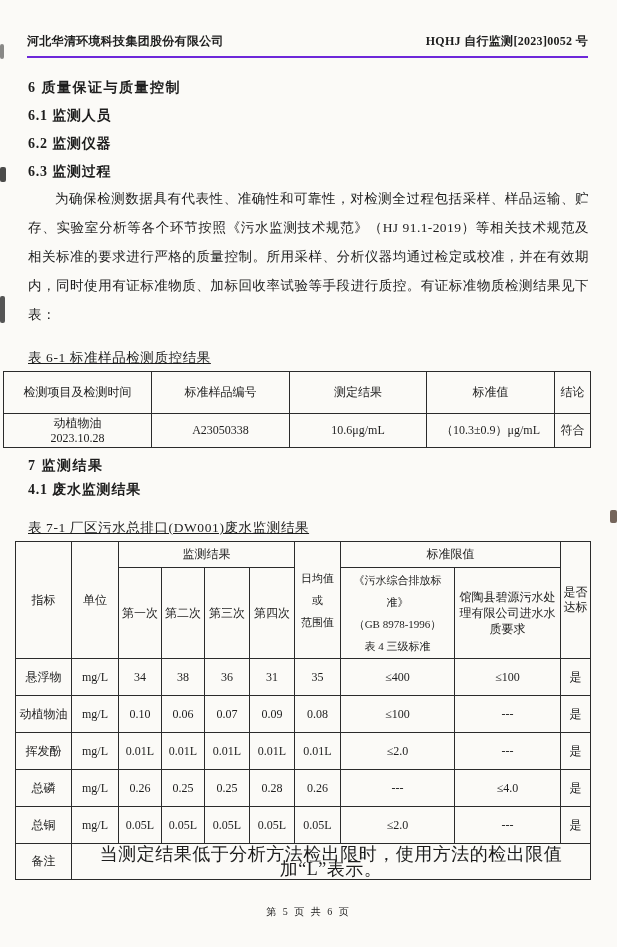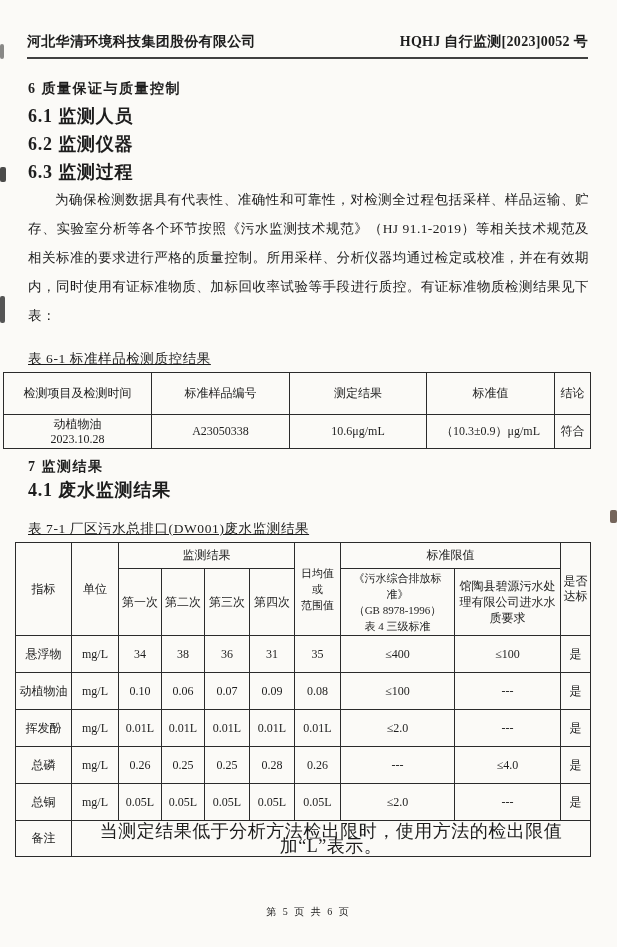--- a/index.html
+++ b/index.html
@@ -10,43 +10,43 @@
     background:#fbfaf7;
     font-family:"Liberation Serif","DejaVu Serif",serif;
     color:#1d1d1d;
     overflow:hidden;
     box-sizing:border-box;
   }
   .doc-header {
     display:flex; justify-content:space-between; align-items:baseline;
     margin:33px 29px 0 27px;
     padding-bottom:6px;
-    border-bottom:2px solid #404040;
-    font-size:14px; font-weight:600; letter-spacing:.3px;
+    border-bottom:2px solid #6d28d9;
+    font-size:12px; font-weight:600; letter-spacing:.3px;
   }
   .content { padding:0 28px; }
   .h-main { margin-top:20px; font-size:14px; font-weight:700; letter-spacing:1.5px; line-height:19px; }
-  .h-sub  { margin-top:9px;  font-size:18px; font-weight:700; letter-spacing:.8px; line-height:19px; }
+  .h-sub  { margin-top:9px;  font-size:14px; font-weight:700; letter-spacing:.8px; line-height:19px; }
   p.body  { margin:3px 0 0 0; font-size:13.5px; line-height:29px; text-indent:2em; text-align:justify; letter-spacing:.4px; }
   .tbl-caption { margin-top:19px; text-align:left; font-size:13.5px; letter-spacing:.6px; line-height:19px;text-decoration:underline; }
 
   table { border-collapse:collapse; table-layout:fixed; font-size:12px; }
   td, th { border:1px solid #2b2b2b; text-align:center; vertical-align:middle; font-weight:normal; padding:1px 2px; box-sizing:border-box; line-height:15px; }
   .preline { white-space:pre-line; }
 
   table.t61 { width:587px; margin:4px 0 0 -25px; }
   table.t61 tr.hrow { height:42px; }
   table.t61 tr.drow { height:34px; }
 
   table.t71 { width:575px; margin:4px 0 0 -13px; }
   table.t71 tr.h1 { height:26px; }
   table.t71 tr.h2 { height:57px; }
   table.t71 tr.drow { height:37px; }
   table.t71 tr.nrow { height:36px; }
-  table.t71 td.small { font-size:11px; line-height:16px; }
+  table.t71 td.small { font-size:11px; line-height:22px; }
   table.t71 td.wrapcell { font-size:12px; line-height:16px; padding:1px 3px; }
   table.t71 td.tight { padding:0; font-size:12px; }
   table.t71 td.note-text { font-size:18px; letter-spacing:.5px; }
 
   .footer { position:absolute; left:0; right:0; bottom:28px; text-align:center; font-size:10px; letter-spacing:2px; }
 
   .smudge { position:absolute; background:#2c2c2c; border-radius:2px; }
   .smudge.s1 { left:0; top:44;  top:44px;  width:4px; height:15px; opacity:.55; }
   .smudge.s2 { left:0; top:167px; width:6px; height:15px; opacity:.85; }
   .smudge.s3 { left:0; top:296px; width:5px; height:27px; opacity:.8; }

